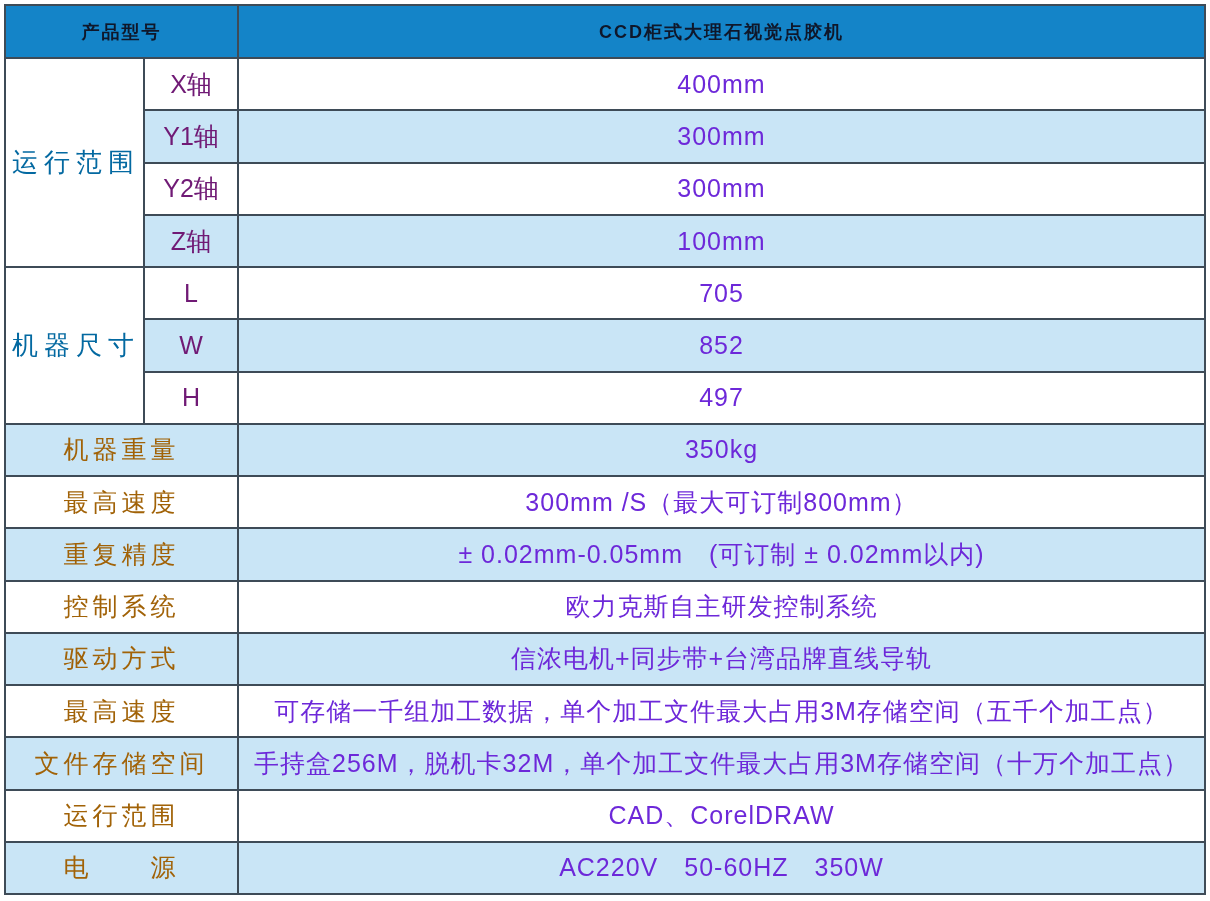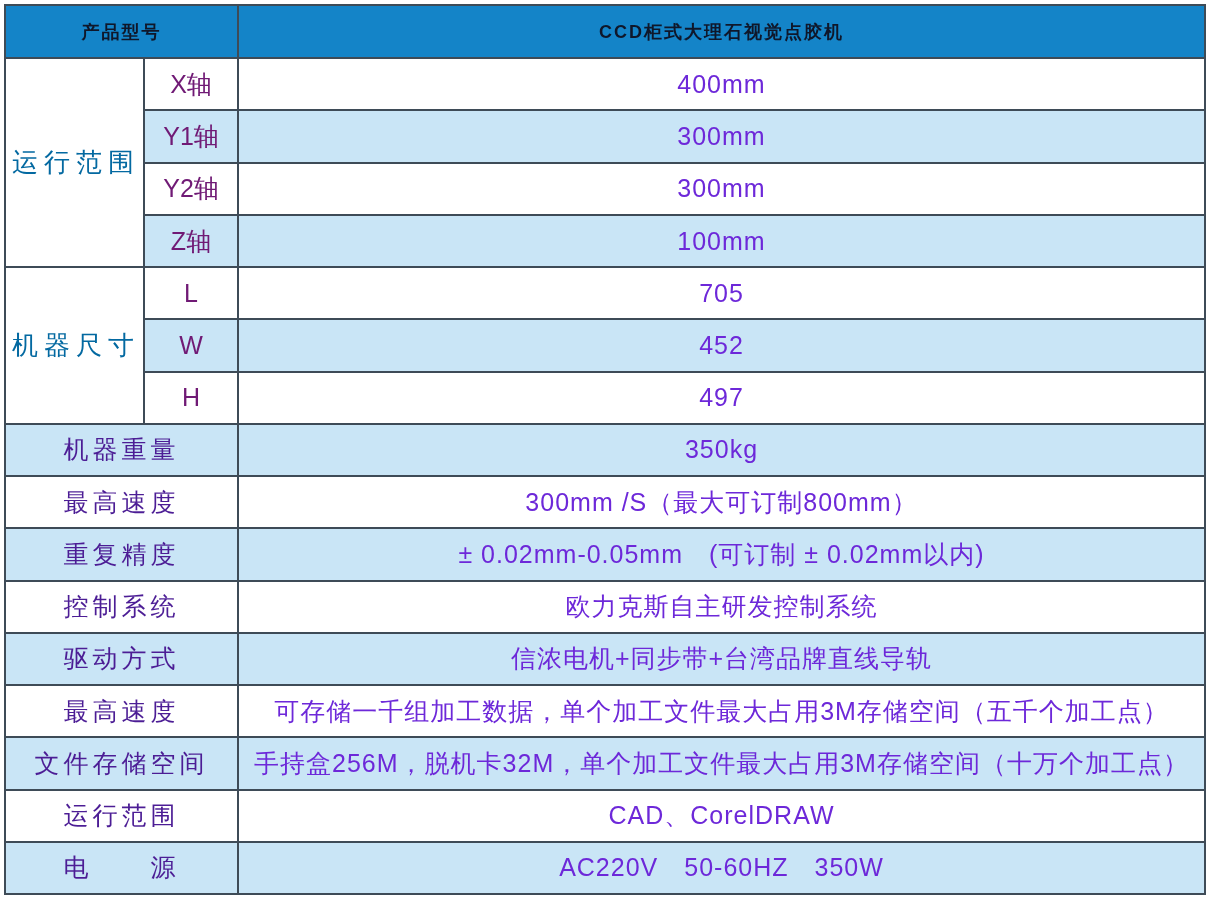--- a/index.html
+++ b/index.html
@@ -43,21 +43,21 @@
   }
   .alt td { background: #c9e5f6; }
 
   td.group-cell {
     background: #ffffff;
     color: #0369a1;
     font-size: 26px;
     letter-spacing: 6px;
   }
   td.label-cell {
-    color: #4c1d95;
+    color: #a16207;
     font-size: 25px;
     letter-spacing: 4px;
   }
   td.sub-cell {
     color: #701a75;
     font-size: 25px;
   }
   td.value-cell {
     color: #6d28d9;
     font-size: 25px;
@@ -99,21 +99,21 @@
       <td class="value-cell">100mm</td>
     </tr>
 
     <tr>
       <td rowspan="3" class="group-cell">机器尺寸</td>
       <td class="sub-cell">L</td>
       <td class="value-cell">705</td>
     </tr>
     <tr class="alt">
       <td class="sub-cell">W</td>
-      <td class="value-cell">452</td>
+      <td class="value-cell">852</td>
     </tr>
     <tr>
       <td class="sub-cell">H</td>
       <td class="value-cell">497</td>
     </tr>
 
     <tr class="alt">
       <td colspan="2" class="label-cell">机器重量</td>
       <td class="value-cell">350kg</td>
     </tr>

